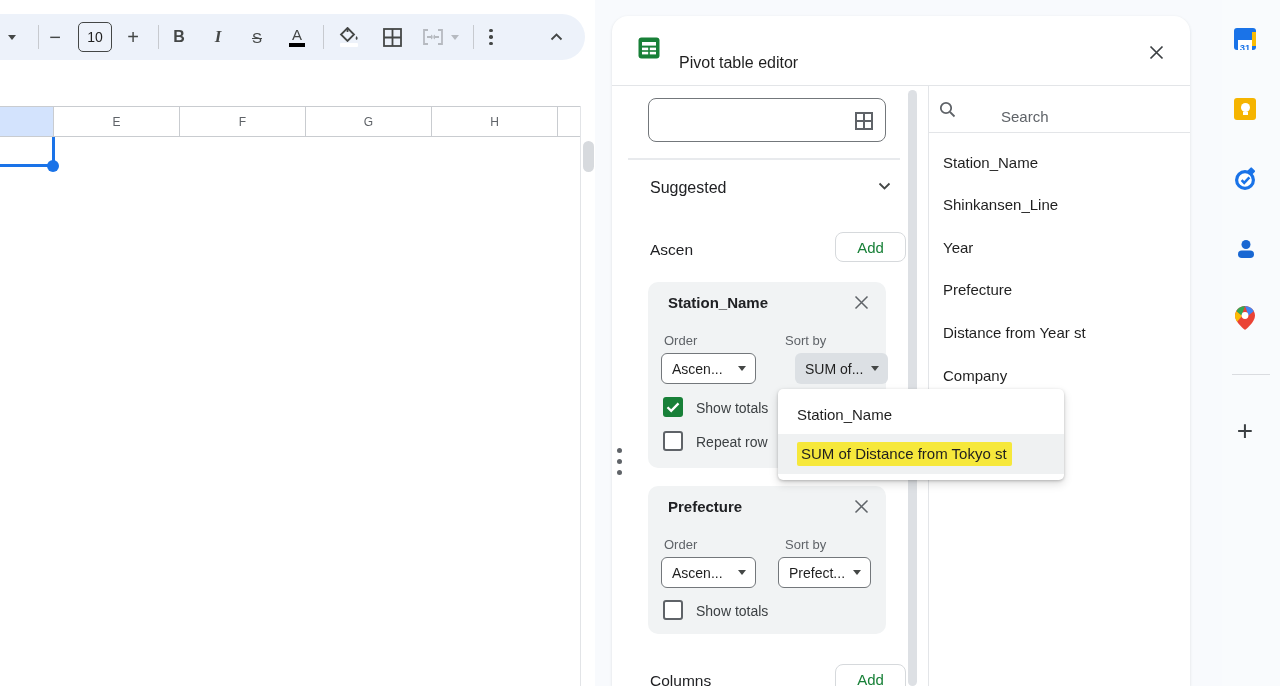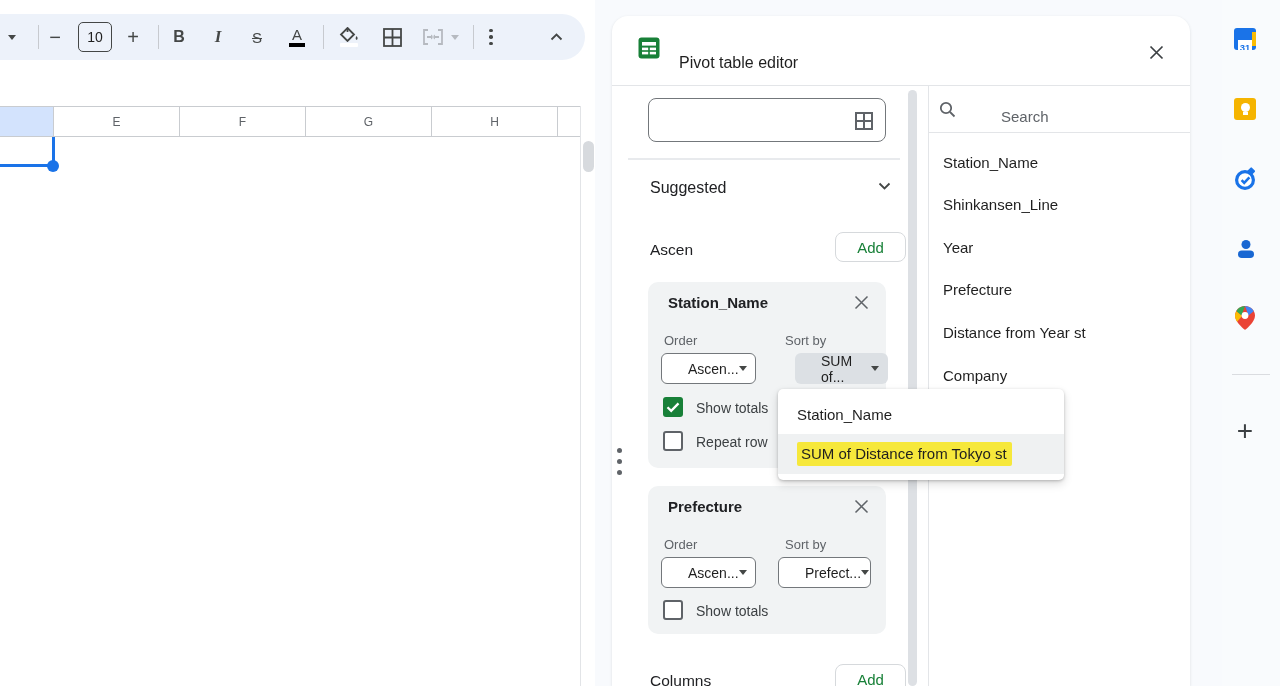--- a/index.html
+++ b/index.html
@@ -47,21 +47,21 @@
   .range-input input{position:absolute;left:13px;top:0;width:190px;height:42px;border:0;outline:0;background:transparent;
     font-family:"Liberation Sans",sans-serif;font-size:15px;color:#1f1f1f;padding:0;}
   .thin-div{left:16px;top:142px;width:272px;height:2px;background:#e8eaed;}
   .sec-label{font-size:15.5px;font-weight:500;color:#202124;line-height:20px;}
   .add-btn{width:71px;height:30px;border:1px solid #d6d9dc;border-radius:8px;background:#fff;display:flex;
     align-items:center;justify-content:center;font-size:15px;font-weight:500;color:#188038;box-sizing:border-box;margin-left:20px;}
   .card{width:238px;background:#f1f3f4;border-radius:10px;}
   .card .c-title{position:absolute;left:20px;top:12px;font-size:15px;font-weight:700;color:#202124;}
   .sm-label{position:absolute;font-size:13px;color:#5f6368;}
   .select{position:absolute;height:31px;border-radius:6px;box-sizing:border-box;display:flex;align-items:center;
-    font-size:14px;color:#1f1f1f;padding-left:26px;}
+    font-size:14px;color:#1f1f1f;padding-left:10px;}
   .select.framed{background:#fff;border:1px solid #73777b;}
   .select.active{background:#dce0e4;margin-left:17px;}
   .select .sc{margin-left:auto;margin-right:9px;width:0;height:0;border-left:4.5px solid transparent;
     border-right:4.5px solid transparent;border-top:5px solid #444746;}
   .chk{position:absolute;width:20px;height:20px;border-radius:3px;box-sizing:border-box;}
   .chk.on{background:#188038;}
   .chk.off{background:#fff;border:2px solid #5f6368;}
   .chk-label{position:absolute;font-size:14px;color:#3c4043;line-height:18px;white-space:nowrap;}
   
   .search-div{left:316px;top:116px;width:262px;height:1px;background:#e3e5e8;}

